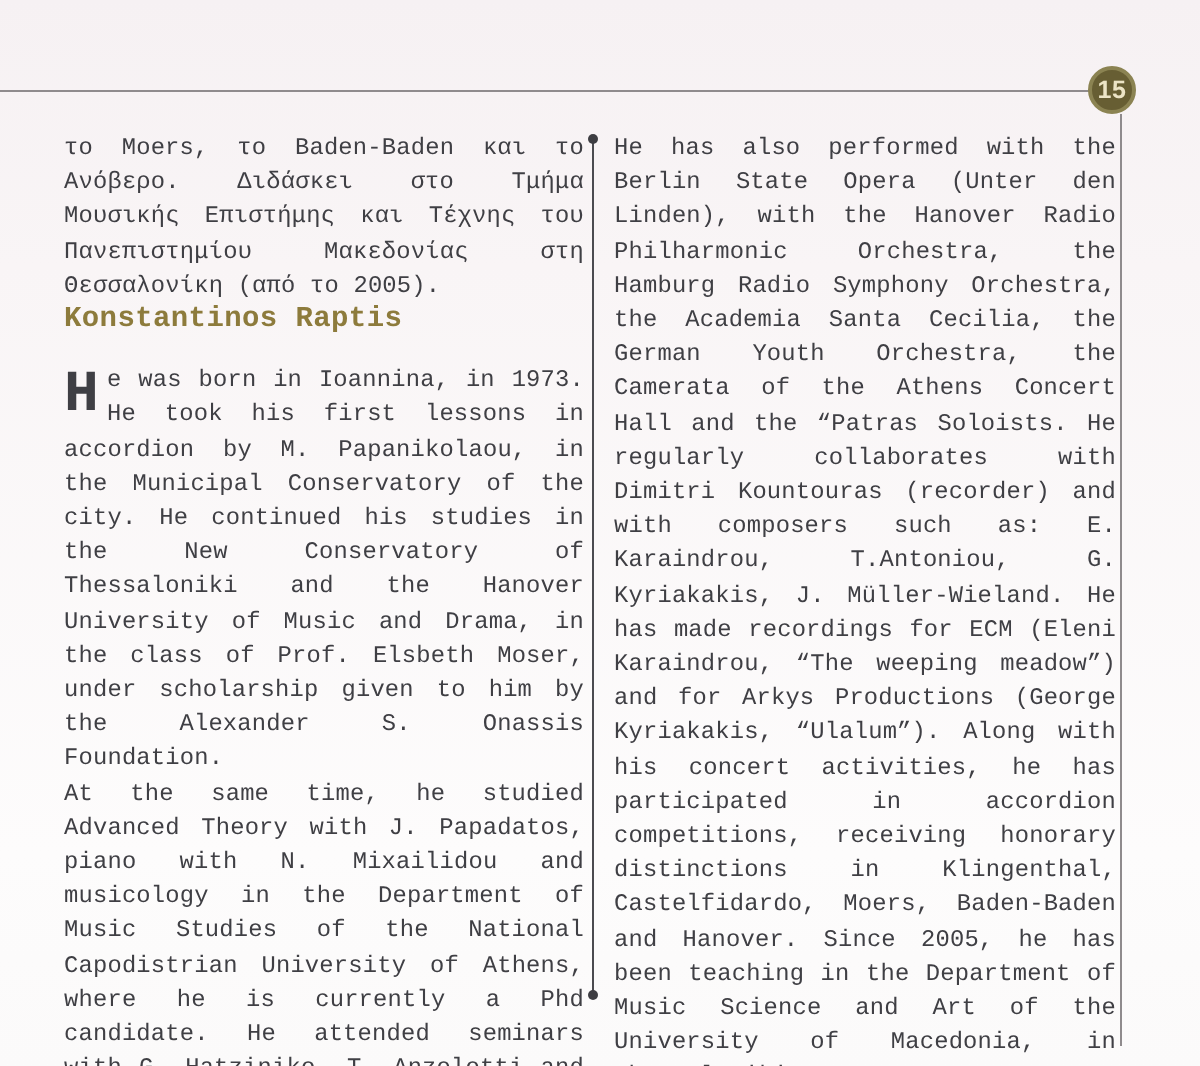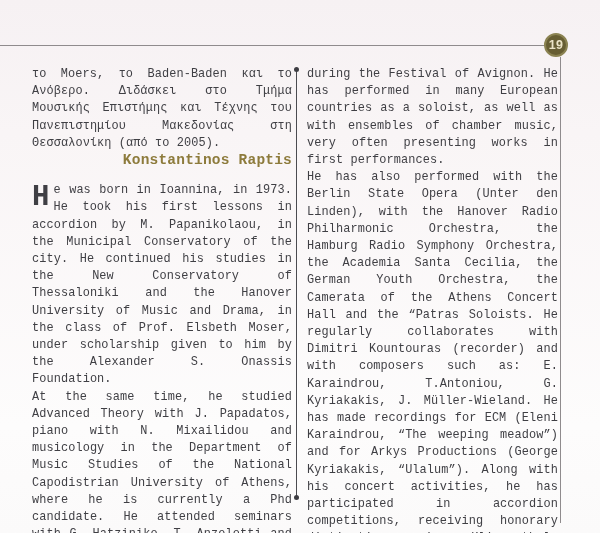--- a/index.html
+++ b/index.html
@@ -88,21 +88,21 @@
     letter-spacing: 0.1px;
   }
   .col-left  { left: 32px;  width: 260px; }
   .col-right { left: 307px; width: 251px; }
 
   .col p { margin: 0; font-family: Liberation Mono, monospace; }
 
   .greek-par { margin: 0 0 21px 0; }
 
   .heading-block {
-    text-align: right;
+    text-align: left;
     color: var(--heading, #8d7b3c);
     margin: 0 0 13px 0;
   }
   .artist-name {
     font-size: 14.5px;
     font-weight: bold;
     letter-spacing: 0.2px;
     margin: 0;
   }
   .instrument {
@@ -121,37 +121,36 @@
   }
 </style>
 </head>
 <body>
 
 <div class="page">
 
   <div class="top-rule"></div>
 
   <div class="badge">
-    <span>19</span>
+    <span>15</span>
   </div>
 
   <div class="right-rule"></div>
 
   <div class="divider"></div>
 
   <div class="col col-left">
     <p class="greek-par">το Moers, το Baden-Baden και το Ανόβερο. Διδάσκει στο Τμήμα Μουσικής Επιστήμης και Τέχνης του Πανεπιστημίου Μακεδονίας στη Θεσσαλονίκη (από το 2005).</p>
 
     <div class="heading-block">
       <p class="artist-name">Konstantinos Raptis</p>
     </div>
 
     <p><span class="drop-cap">H</span><span>e was born in Ioannina, in 1973. He took his first lessons in accordion by M. Papanikolaou, in the Municipal Conservatory of the city. He continued his studies in the New Conservatory of Thessaloniki and the Hanover University of Music and Drama, in the class of Prof. Elsbeth Moser, under scholarship given to him by the Alexander S. Onassis Foundation.</span></p>
 
     <p>At the same time, he studied Advanced Theory with J. Papadatos, piano with N. Mixailidou and musicology in the Department of Music Studies of the National Capodistrian University of Athens, where he is currently a Phd candidate. He attended seminars with G. Hatziniko, T. Anzelotti and S. Gubaidulina</p>
   </div>
 
   <div class="col col-right">
-    <p>during the Festival of Avignon. He has performed in many European countries as a soloist, as well as with ensembles of chamber music, very often presenting works in first performances.</p>
     <p>He has also performed with the Berlin State Opera (Unter den Linden), with the Hanover Radio Philharmonic Orchestra, the Hamburg Radio Symphony Orchestra, the Academia Santa Cecilia, the German Youth Orchestra, the Camerata of the Athens Concert Hall and the “Patras Soloists. He regularly collaborates with Dimitri Kountouras (recorder) and with composers such as: E. Karaindrou, T.Antoniou, G. Kyriakakis, J. Müller-Wieland. He has made recordings for ECM (Eleni Karaindrou, “The weeping meadow”) and for Arkys Productions (George Kyriakakis, “Ulalum”). Along with his concert activities, he has participated in accordion competitions, receiving honorary distinctions in Klingenthal, Castelfidardo, Moers, Baden-Baden and Hanover. Since 2005, he has been teaching in the Department of Music Science and Art of the University of Macedonia, in Thessaloniki.</p>
   </div>
 
 </div>
 
 </body></html>

